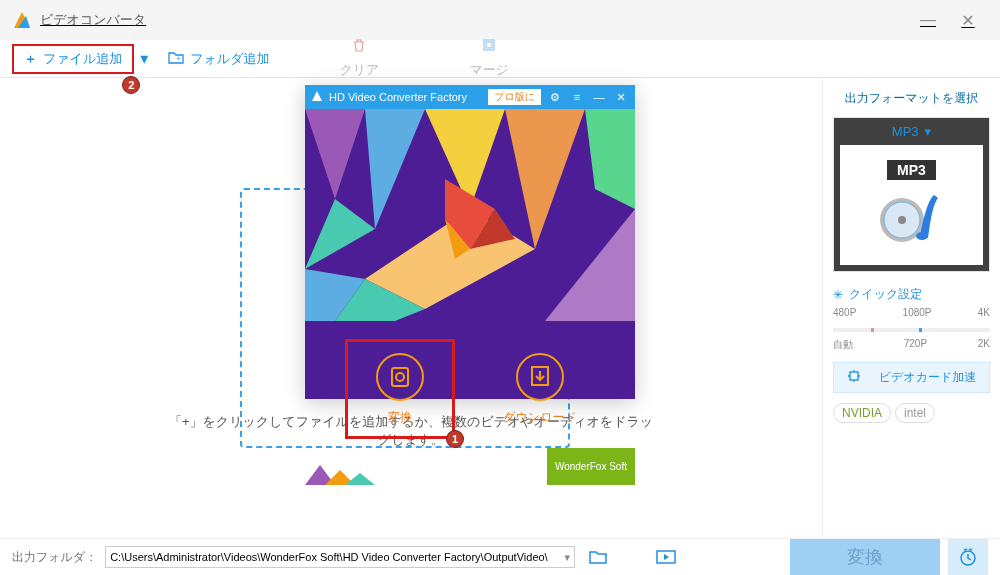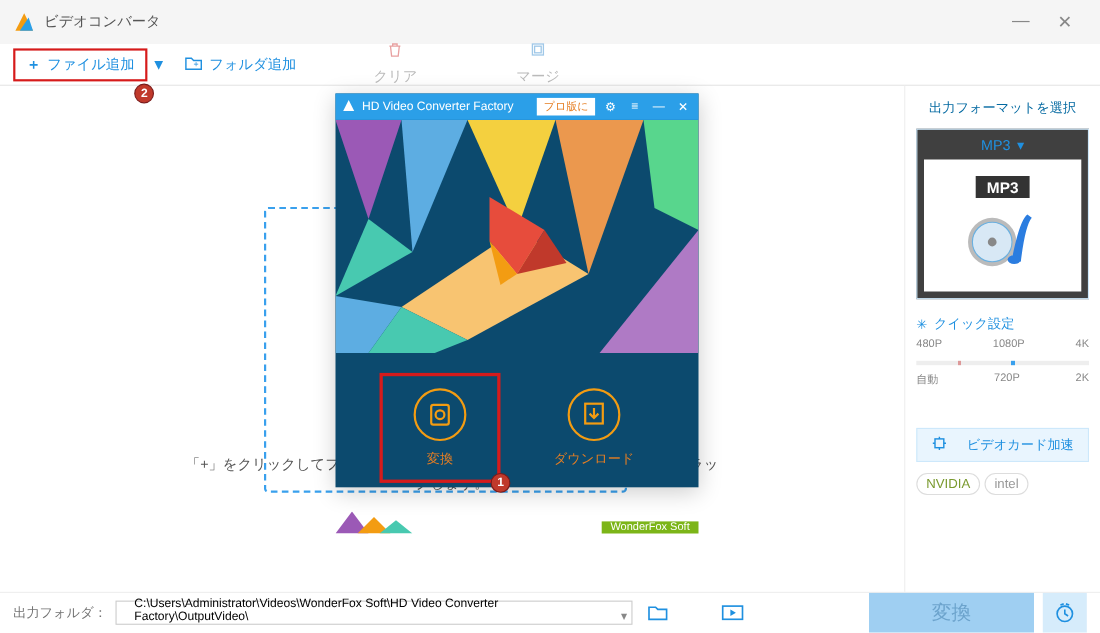--- a/index.html
+++ b/index.html
@@ -1,74 +1,74 @@
 <!DOCTYPE html>
 <html><head>
   <meta charset="utf-8">
   <style>
     * { margin: 0; padding: 0; box-sizing: border-box; font-family: "Meiryo", "MS PGothic", sans-serif; }
     body { width: 1000px; height: 575px; background: #fff; overflow: hidden; position: relative; }
     
-    .titlebar { height: 40px; display: flex; align-items: center; padding: 0 12px; background: #f5f5f5; }
+    .titlebar { height: 40px; display: flex; align-items: center; padding: 0 12px; background: #f5f5f5; text-decoration: underline; }
     .titlebar .logo { width: 20px; height: 20px; margin-right: 8px; }
     .titlebar .title { font-size: 13px; color: #555; flex: 1; }
     .titlebar .winbtn { width: 40px; height: 30px; display: flex; align-items: center; justify-content: center; color: #888; cursor: pointer; }
     
     .toolbar { height: 38px; display: flex; align-items: center; padding: 0 12px; border-bottom: 1px solid #e5e5e5; gap: 10px; }
     .tbtn { display: flex; align-items: center; gap: 6px; padding: 4px 10px; font-size: 13px; cursor: pointer; position: relative; }
     .tbtn.addfile { border: 2px solid #d61b1b; color: #1f90e0; }
     .tbtn.addfolder { color: #1f90e0; }
     .tbtn.disabled { color: #bbb; flex-direction: column; }
     .dropdown-caret { color: #1f90e0; margin-left: -4px; }
     .marker { position: absolute; width: 18px; height: 18px; background: #c0392b; color: #fff; border-radius: 50%; font-size: 11px; display: flex; align-items: center; justify-content: center; font-weight: bold; border: 1px solid #7a1a1a; }
     .marker.m2 { top: 30px; right: -8px; }
     
     .main { display: flex; height: 460px; }
     .center { flex: 1; position: relative; display: flex; align-items: center; justify-content: center; }
     
     .dropzone { position: absolute; left: 240px; top: 110px; width: 330px; height: 260px; border: 2px dashed #39a0ed; border-radius: 4px; }
     .hinttext { position: absolute; top: 335px; left: 50%; transform: translateX(-50%); font-size: 13px; color: #555; width: 490px; text-align: center;}
     
-    .launcher { position: absolute; left: 305px; top: 7px; width: 330px; height: 358px; background: #0c4a6e; box-shadow: 0 4px 20px rgba(0,0,0,.2); }
+    .launcher { position: absolute; left: 305px; top: 7px; width: 330px; height: 314px; background: #4c1d95; box-shadow: 0 4px 20px rgba(0,0,0,.2); }
     .launcher-header { height: 24px; background: #2b9fe8; display: flex; align-items: center; padding: 0 6px; color: #fff; font-size: 11px; gap: 6px; }
     .launcher-header .htitle { flex: 1; }
     .launcher-header .pro { background: #fff; color: #e67e22; padding: 1px 6px; font-size: 10px; }
     .launcher-header .hbtn { width: 16px; text-align: center; }
     .launcher-banner { height: 212px; position: relative; overflow: hidden; }
     .launcher-banner svg { width: 100%; height: 100%; }
     .launcher-tiles { display: flex; justify-content: center; gap: 30px; padding: 18px 0 6px; }
     .tile { width: 110px; height: 100px; display: flex; flex-direction: column; align-items: center; justify-content: center; gap: 8px; position: relative; }
     .tile.convert { border: 3px solid #d61b1b; }
     .tile .ticon { width: 48px; height: 48px; border-radius: 50%; border: 2px solid #f39c12; display: flex; align-items: center; justify-content: center; }
     .tile .tlabel { font-size: 12px; color: #e67e22; }
     .marker.m1 { bottom: -12px; right: -12px; }
     .launcher-footer { height: 40px; display: flex; align-items: flex-end; justify-content: space-between; }
     .launcher-footer .tris svg { display: block; }
-    .launcher-footer .wf { background: #7cb518; color: #fff; font-size: 10px; padding: 0 8px; }
+    .launcher-footer .wf { background: #7cb518; color: #fff; font-size: 10px; padding: 13px 8px; }
     
     .sidebar { width: 178px; border-left: 1px solid #eee; padding: 12px 10px; display: flex; flex-direction: column; gap: 10px; }
     .sidebar .sectitle { font-size: 12px; color: #0369a1; text-align: center; }
     .formatbox { border: 1px solid #cde8fb; background: #404040; padding: 6px; cursor: pointer; }
     .formatbox .fmthead { display: flex; align-items: center; justify-content: center; color: #1f90e0; font-size: 13px; gap: 6px; }
     .formatbox .fmticon { margin-top: 6px; background: #fff; height: 120px; display: flex; align-items: center; justify-content: center; flex-direction: column; }
     .formatbox .mptag { background: #333; color: #fff; padding: 2px 10px; font-weight: bold; font-size: 14px; }
     .parambtn { border: 1px solid #cde8fb; background: #e9f5fe; padding: 6px; text-align: center; font-size: 12px; color: #1f90e0; display: flex; align-items: center; justify-content: center; gap: 6px; cursor: pointer; }
     .quick { font-size: 12px; }
     .quick .qhead { color: #1f90e0; display: flex; align-items: center; gap: 6px; margin: 4px 0; }
     .quick .scale { height: 4px; background: linear-gradient(90deg,#eee 0 24%, #d99 24% 26%, #eee 26% 55%, #39a0ed 55% 57%, #eee 57% 100%); margin: 10px 0 4px; position: relative; }
     .quick .labels { display: flex; justify-content: space-between; font-size: 10px; color: #888; }
     .quick .labels2 { display: flex; justify-content: space-between; font-size: 10px; color: #888; margin-top: 6px; gap: 17px; }
-    .gpubtn { border: 1px solid #cde8fb; background: #e9f5fe; padding: 6px; text-align: center; font-size: 12px; color: #1f90e0; display: flex; align-items: flex-end; justify-content: center; gap: 18px; cursor: pointer; margin-top: 27px; }
+    .gpubtn { border: 1px solid #cde8fb; background: #e9f5fe; padding: 6px; text-align: center; font-size: 12px; color: #1f90e0; display: flex; align-items: flex-end; justify-content: center; gap: 18px; cursor: pointer; }
     .gpulogos { display: flex; gap: 4px; }
     .gpulogos span { border: 1px solid #ddd; border-radius: 10px; padding: 2px 8px; font-size: 12px; color: #7a9a2f; }
     .gpulogos span.intel { color: #999; }
     
     .bottombar { height: 37px; border-top: 1px solid #eee; display: flex; align-items: center; padding: 0 12px; gap: 8px; }
     .bottombar .lbl { font-size: 12px; color: #737373; }
-    .bottombar .pathfield { flex: 0 0 470px; height: 22px; border: 1px solid #ccc; font-size: 11px; padding: 0 16px; display: flex; align-items: flex-end; position: relative; }
+    .bottombar .pathfield { flex: 0 0 470px; height: 22px; border: 1px solid #ccc; font-size: 11px; padding: 0 4px; display: flex; align-items: center; position: relative; }
     .bottombar .pathfield .caret { position: absolute; right: 4px; color: #888; }
     .bottombar .iconbtn { width: 30px; height: 24px; display: flex; align-items: center; justify-content: center; color: #1f90e0; cursor: pointer; }
     .bottombar .convertbtn { margin-left: auto; width: 150px; height: 37px; background: #9fcff2; color: #6ca3cc; display: flex; align-items: center; justify-content: center; font-size: 18px; cursor: pointer; }
     .bottombar .clock { width: 40px; height: 37px; background: #d6ecfb; display: flex; align-items: center; justify-content: center; color: #1f90e0; cursor: pointer; }
   </style>
 </head>
 <body>
 
 <div class="titlebar">
   <span class="logo">

